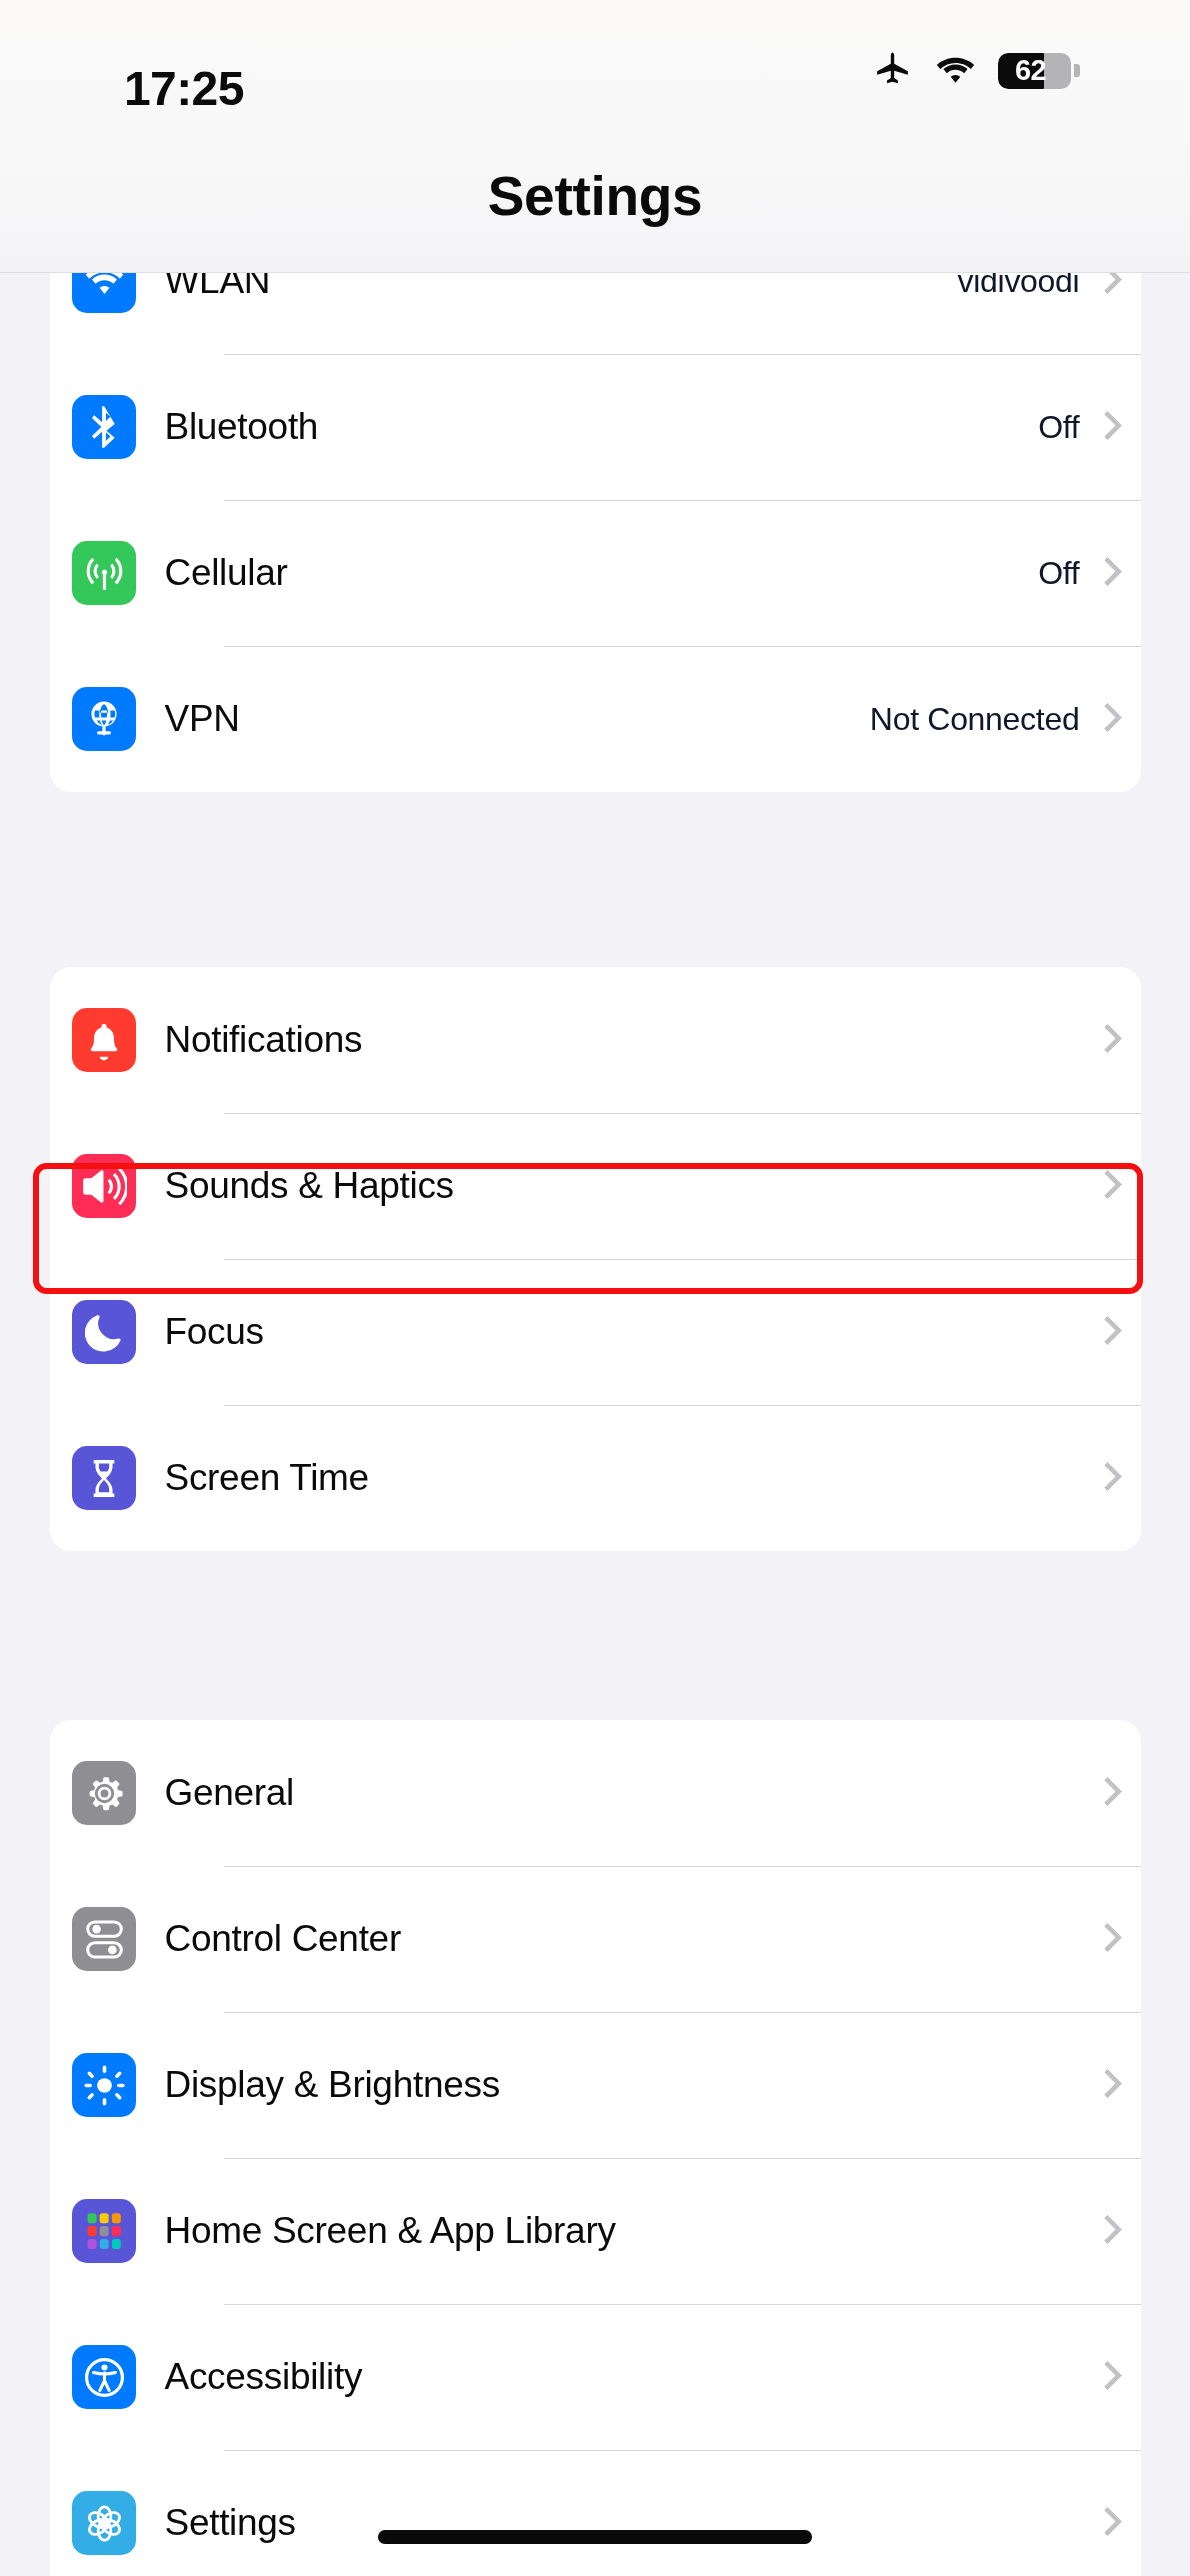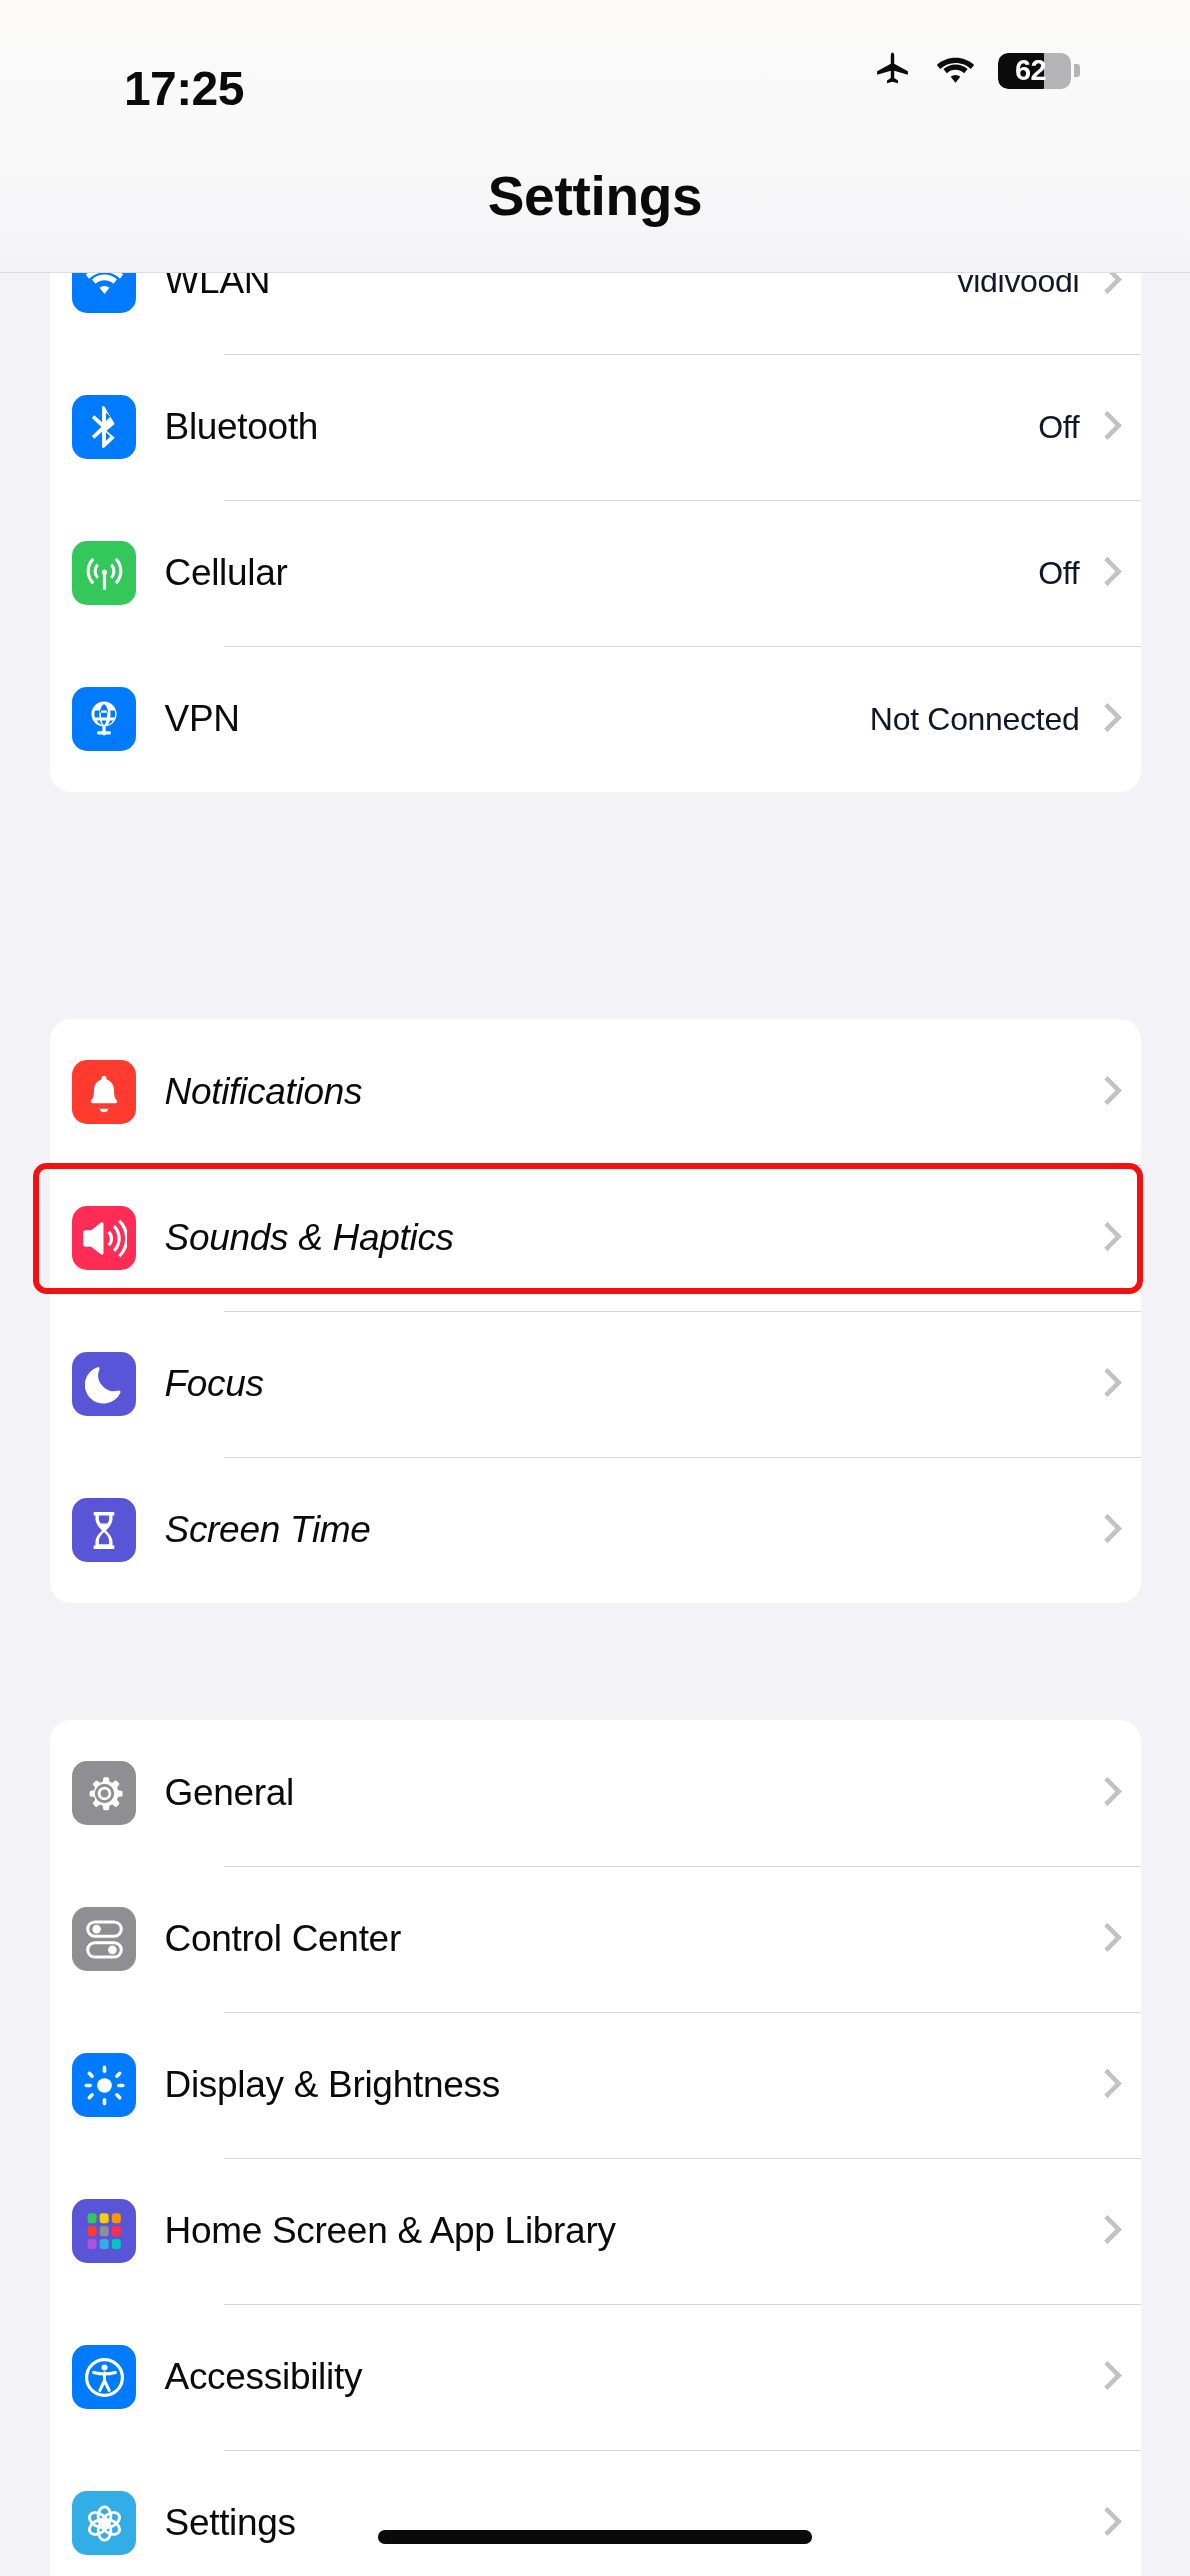--- a/index.html
+++ b/index.html
@@ -167,21 +167,21 @@
               <rect x="11.1" y="16" width="1.8" height="5.4" rx=".8"></rect>
               <rect x="8" y="19" width="8" height="1.8" rx=".9"></rect>
             </svg>
           </span>
           <span class="row-label">VPN</span>
           <span class="row-spacer"></span>
           <span class="row-value">Not Connected</span>
           <span class="chev"></span>
         </div>
       </div>
-      <div class="group" style="top: 1019px; font-style: italic;">
+      <div class="group" style="top: 967px;">
         <div class="row">
           <span class="row-icon" style="background: rgb(255, 59, 48);">
             <svg width="38" height="43" viewBox="0 0 20 24" fill="#FFFFFF">
               <path d="M10 23c1.3 0 2.3-.9 2.4-2H7.6c.1 1.1 1.1 2 2.4 2z"></path>
               <path d="M17.2 16.4c-.7-.9-1.6-1.5-1.6-5.4 0-3.2-1.8-5.6-4.2-6.2V4c0-.8-.6-1.4-1.4-1.4S8.6 3.2 8.6 4v.8C6.2 5.4 4.4 7.8 4.4 11c0 3.9-.9 4.5-1.6 5.4-.5.6 0 1.6.9 1.6h12.6c.9 0 1.4-1 .9-1.6z"></path>
             </svg>
           </span>
           <span class="row-label">Notifications</span>
           <span class="row-spacer"></span>
           <span class="chev"></span>

